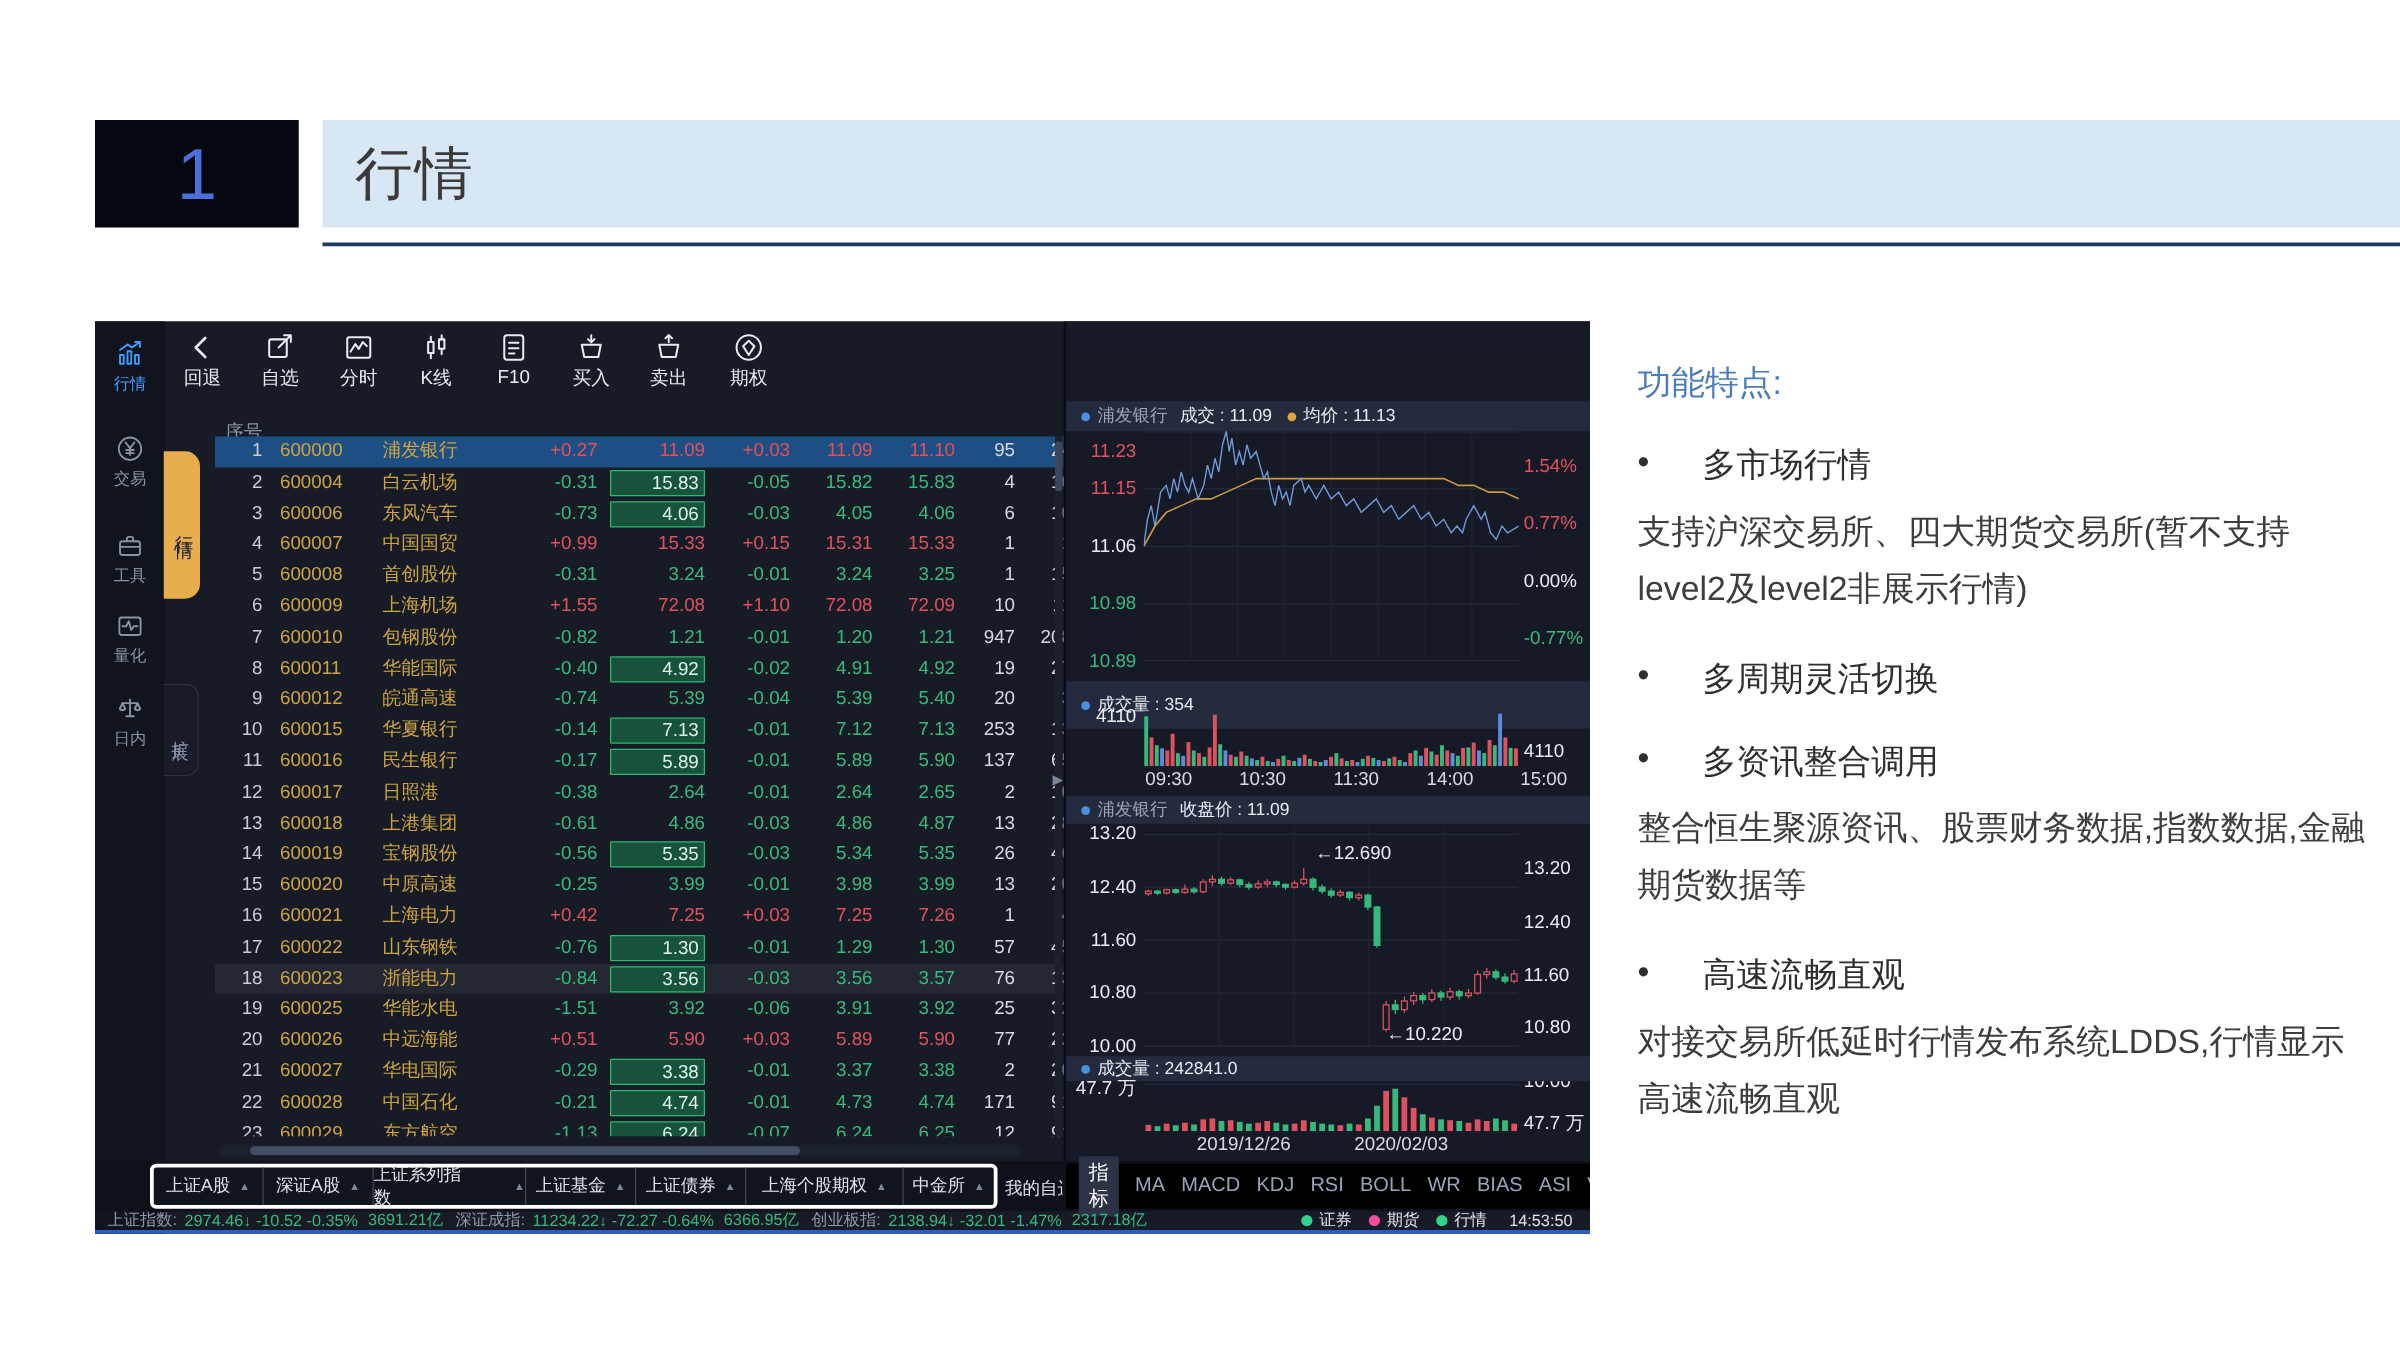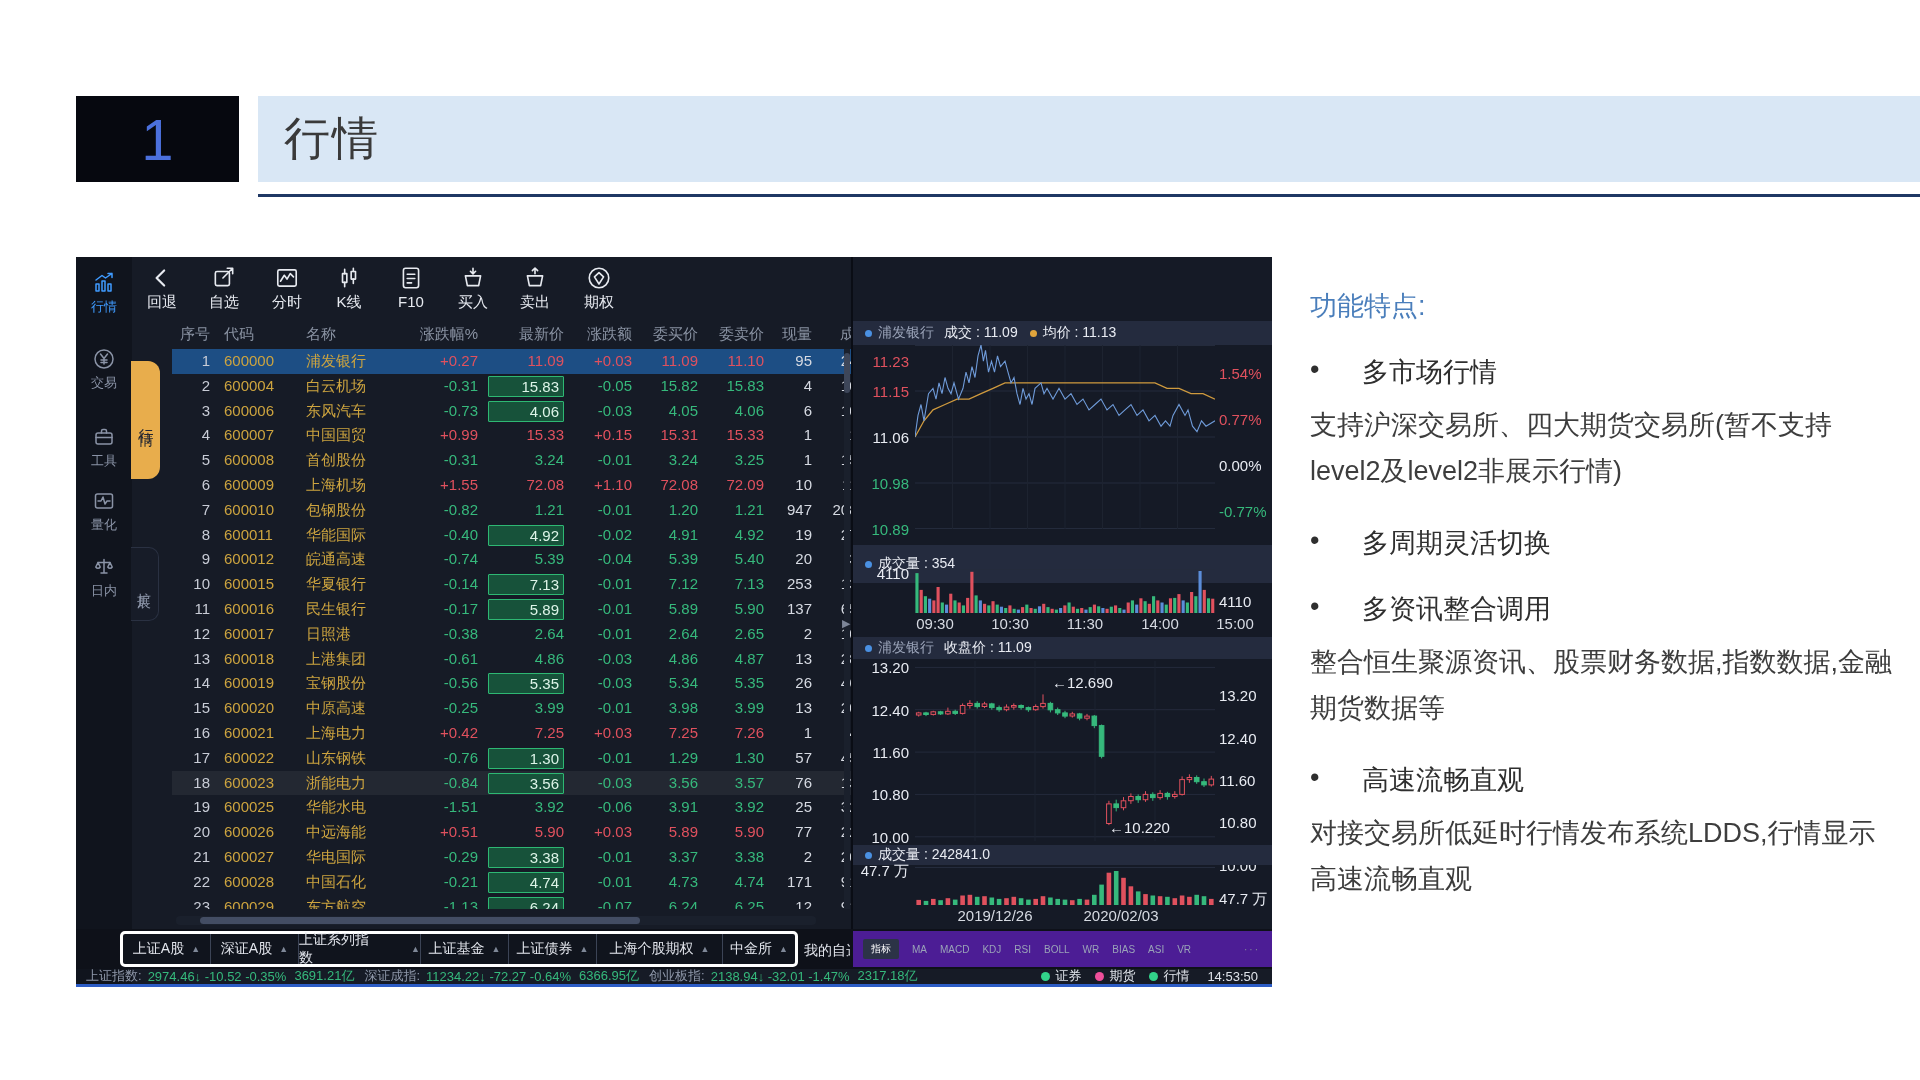--- a/index.html
+++ b/index.html
@@ -23,21 +23,21 @@
   .sb-item svg{display:block;margin:0 auto 3px auto;}
   .sb-item.active{color:#3f9bff;}
   .side-tab{position:absolute;display:flex;align-items:center;justify-content:center;writing-mode:vertical-rl;letter-spacing:3px;font-size:15px;}
   #tab-hq{left:55px;top:104px;width:29px;height:118px;background:#e8ad4c;color:#232732;border-radius:0 12px 12px 0;}
   #tab-kz{left:55px;top:290px;width:27px;height:72px;background:#171c28;color:#8a93a6;border:1px solid #2a3142;border-left:none;border-radius:0 10px 10px 0;font-size:14px;}
   
   #toolbar{position:absolute;left:60px;top:0;width:700px;height:62px;}
   .tb-item{position:absolute;top:8px;width:56px;text-align:center;color:#e7eaf0;font-size:15px;}
   .tb-item svg{display:block;margin:0 auto 2px auto;}
   
-  #thead{position:absolute;left:96px;top:64px;width:679px;height:25px;display:flex;color:#8a93a3;overflow:hidden;}
+  #thead{position:absolute;left:96px;top:76px;width:679px;height:25px;display:flex;color:#8a93a3;overflow:hidden;flex-direction:column;}
   #tbody{position:absolute;left:96px;top:92px;width:679px;height:560px;overflow:hidden;}
   .trow{display:flex;height:24.8px;line-height:24.8px;overflow:hidden;}
   .trow.sel{background:#1d4e84;}
   .trow.hover{background:rgba(255,255,255,0.06);}
   .tc{flex:none;white-space:nowrap;}
   .c0{width:38px;text-align:right;color:#c8ccd6;}
   .c1{width:72px;padding-left:14px;color:#cda43f;}
   .c2{width:96px;padding-left:10px;color:#cda43f;}
   .c3{width:76px;text-align:right;}
   .c4{width:86px;text-align:right;}
@@ -69,21 +69,21 @@
   .xlab{position:absolute;color:#d6dae2;font-size:15px;transform:translateX(-50%);white-space:nowrap;margin-left:20px;}
   .chartplot{position:absolute;left:62px;width:300px;}
   .ann{position:absolute;color:#e8ebf2;font-size:15px;white-space:nowrap;}
   
   #bottomstrip{position:absolute;left:0;top:672px;width:1196px;height:40px;background:#0e1119;}
   #markettabs{position:absolute;left:44px;top:674px;width:678px;height:36px;border:3px solid #ffffff;border-radius:5px;box-sizing:border-box;background:#10141d;display:flex;z-index:4;}
   .mtab{height:100%;display:flex;align-items:center;justify-content:center;color:#e2e5ec;font-size:14px;border-right:1px solid #3c4456;box-sizing:border-box;}
   .mtab:last-child{border-right:none;}
   .mtab .tri{color:#7f8898;font-size:9px;margin-left:7px;}
   #mytab{position:absolute;left:728px;top:678px;width:46px;height:30px;line-height:30px;color:#e2e5ec;font-size:14px;overflow:hidden;white-space:nowrap;}
-  #indicatorbar{position:absolute;left:777px;top:674px;width:419px;height:36px;background:#4c1d95;display:flex;align-items:center;color:#9aa3b8;font-size:10px;}
+  #indicatorbar{position:absolute;left:777px;top:674px;width:419px;height:36px;background:#000000;display:flex;align-items:center;color:#9aa3b8;font-size:16px;}
   .ind{margin-right:13px;}
   .ind.first{background:#2c3347;color:#fff;padding:3px 8px;margin-left:10px;border-radius:2px;}
   .ind.dots{margin-left:auto;margin-right:12px;color:#7f8898;letter-spacing:2px;}
   #statusbar{position:absolute;left:0;top:711px;width:1196px;height:16px;display:flex;align-items:center;font-size:13px;color:#8f98aa;}
   #statusbar .slabel{margin-left:10px;}
   #statusbar .sval{color:#35b97c;margin-left:6px;}
   #statusbar .samt{color:#35b97c;margin-left:8px;}
   #statusright{margin-left:auto;display:flex;align-items:center;}
   .sdot{display:inline-block;width:9px;height:9px;border-radius:50%;margin:0 5px 0 14px;}
   .sdlabel{color:#dfe3ea;}

